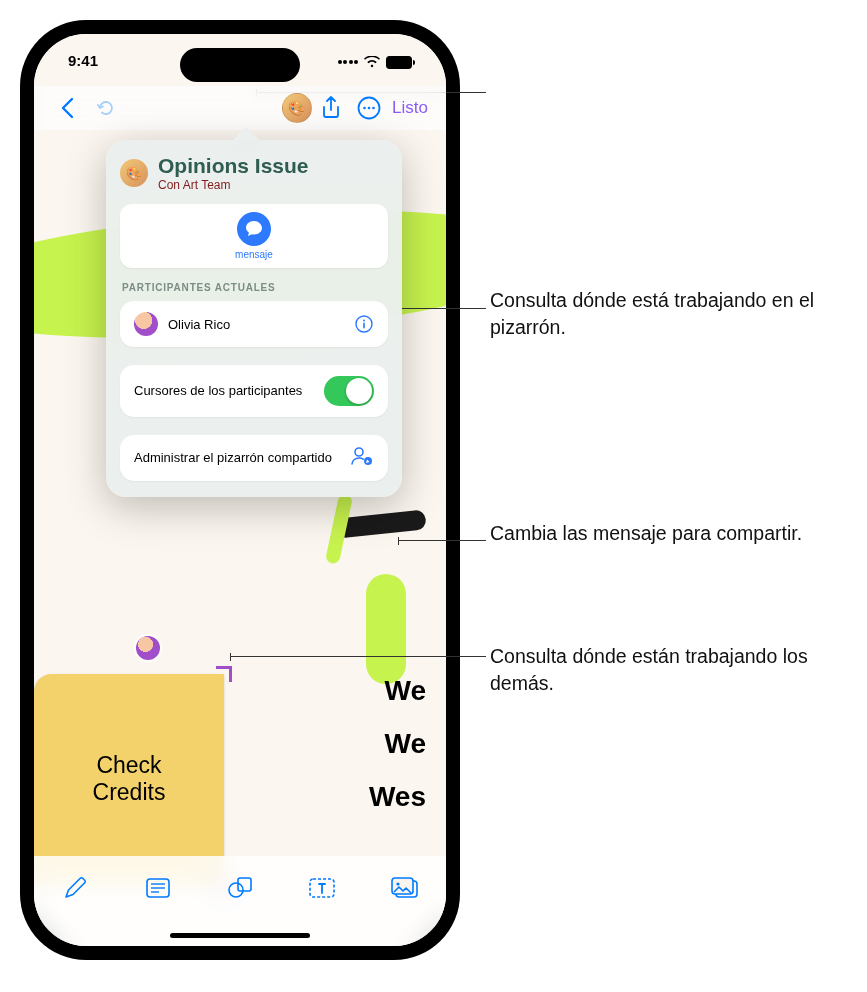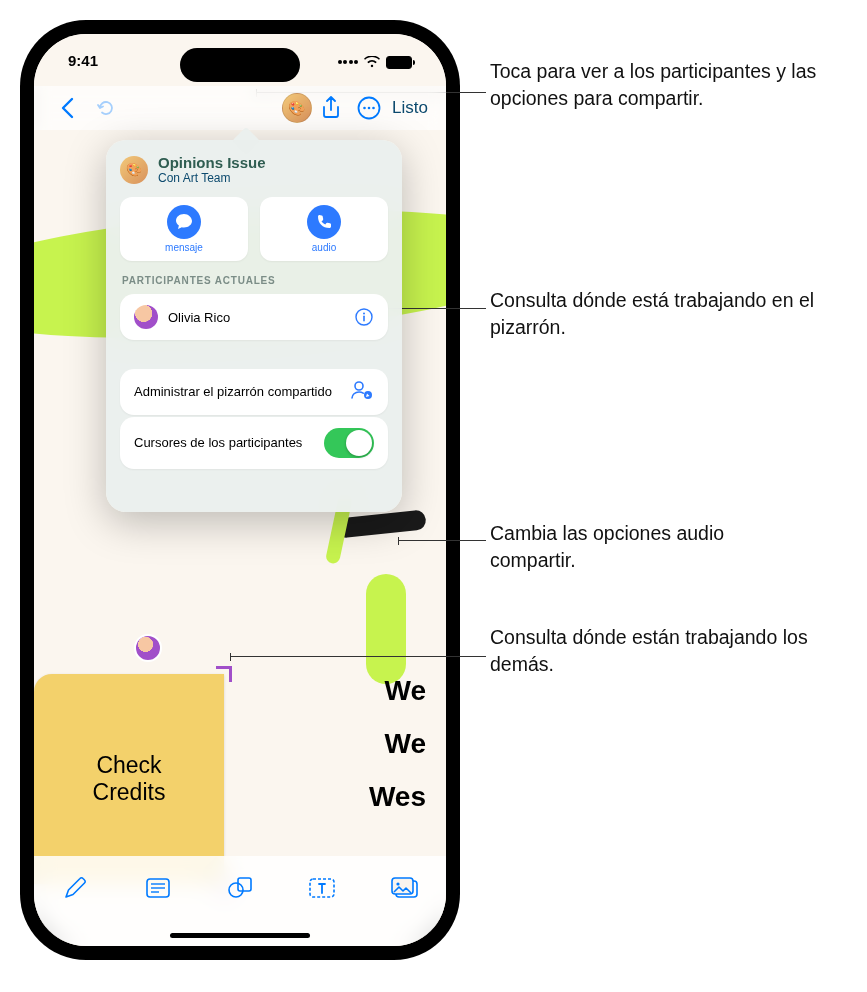--- a/index.html
+++ b/index.html
@@ -53,21 +53,21 @@
     backdrop-filter: blur(8px);
   }
   .tb-btn { color:#007aff; display:flex; align-items:center; justify-content:center; width:38px; height:38px;}
   .tb-spacer { flex:1;}
   .tb-avatar {
     width:30px; height:30px; border-radius:50%;
     background: linear-gradient(135deg,#f2c979, #d8915b);
     display:flex;align-items:center;justify-content:center;font-size:14px;
     border:1px solid rgba(0,0,0,.1);
   }
-  .tb-done { color:#0c4a6e; font-size:17px; font-weight:400; padding:0 4px;}
+  .tb-done { color:#8b5cf6; font-size:17px; font-weight:400; padding:0 4px;}
   .canvas {
     position:absolute; top:0; left:0; right:0; bottom:0;
     background:#fbf6ef;
   }
   .wave {
     position:absolute; top:180px; left:-20px; right:-20px; height:120px;
     background:#c7f34e; border-radius:50%;
     transform: rotate(-4deg) scaleX(1.4);
   }
   .brush1 { position:absolute; top:480px; right:20px; width:90px; height:20px; background:#1a1a1a; border-radius:10px; transform:rotate(-6deg);}
@@ -114,35 +114,35 @@
     box-shadow:0 10px 40px rgba(0,0,0,.25);
     z-index:60; padding:14px;
   }
   .popover::before{
     content:''; position:absolute; top:-9px; left:130px;
     width:20px;height:20px; background:rgba(234,239,237,0.96);
     transform:rotate(45deg); border-radius:3px;
   }
   .po-head { display:flex; gap:10px; align-items:center; margin-bottom:12px;}
   .po-ava { width:28px;height:28px;border-radius:50%; background:linear-gradient(135deg,#f2c979,#d8915b); display:flex;align-items:center;justify-content:center;font-size:13px;}
-  .po-title { font-size:15px; font-weight:700; color:#2f5d51;}
-  .po-sub { font-size:12px; color:#0c4a6e;}
+  .po-title { font-size:21px; font-weight:700; color:#2f5d51;}
+  .po-sub { font-size:12px; color:#7f1d1d;}
   .po-actions { display:flex; gap:12px; margin-bottom:14px;}
   .act {
     flex:1; background:#fff; border-radius:12px; padding:8px 0;
     display:flex; flex-direction:column; align-items:center; gap:3px;
     box-shadow:0 1px 2px rgba(0,0,0,.05);
   }
   .act-icon {
     width:34px;height:34px;border-radius:50%;background:#2d7aff;
     display:flex;align-items:center;justify-content:center;color:#fff;
   }
   .act-label { font-size:10px; color:#2d7aff;}
   .po-section { font-size:10px; letter-spacing:0.8px; color:#7b8d87; font-weight:600; margin:6px 2px 8px;}
-  .po-card { background:#fff; border-radius:14px; padding:11px 14px; margin-bottom:29px; box-shadow:0 1px 2px rgba(0,0,0,.05);}
+  .po-card { background:#fff; border-radius:14px; padding:11px 14px; margin-bottom:18px; box-shadow:0 1px 2px rgba(0,0,0,.05);}
   .participant { display:flex; align-items:center; gap:10px;}
   .p-ava { width:24px;height:24px;border-radius:50%;background:radial-gradient(circle at 40% 35%,#f7c7a3 40%,#a14fc9 41%);}
   .p-name { flex:1; font-size:13px; font-weight:500;}
   .info-btn { color:#2d7aff; font-size:16px; display:flex;align-items:center;justify-content:center;width:20px;height:20px;}
   .po-row { display:flex; align-items:center;}
   .po-row-label { flex:1; font-size:13px; line-height:1.25; padding-right:10px;}
   .switch {
     width:50px;height:30px;border-radius:15px;background:#34c759;position:relative;
   }
   .switch::after{content:'';position:absolute;right:2px;top:2px;width:26px;height:26px;background:#fff;border-radius:50%;box-shadow:0 1px 3px rgba(0,0,0,.3);}
@@ -235,63 +235,55 @@
           </div>
         </div>
         <div class="po-actions">
           <div class="act">
             <div class="act-icon">
               <svg width="18" height="18" viewBox="0 0 18 18">
                   <path d="M9 1C4.6 1 1 3.9 1 7.5c0 2 1.1 3.8 2.9 5L3 16l3.8-1.7c.7.1 1.4.2 2.2.2 4.4 0 8-2.9 8-6.5S13.4 1 9 1z" fill="#fff"></path>
                 </svg>
             </div>
             <div class="act-label">mensaje</div>
-          </div>
-          <div class="act">
-            <div class="act-icon">
-              <svg width="16" height="16" viewBox="0 0 16 16">
-                  <path d="M3.5 1C2.7 1 2 1.7 2 2.5 2 9.4 6.6 14 13.5 14c.8 0 1.5-.7 1.5-1.5v-2c0-.6-.4-1.1-1-1.2l-2.5-.5c-.5-.1-1 .1-1.3.5l-.9 1.2C7.4 9.6 6.4 8.6 5.5 7.3l1.2-.9c.4-.3.6-.8.5-1.3L6.7 2.6C6.6 2 6.1 1.6 5.5 1.6L3.5 1z" fill="#fff"></path>
-                </svg>
-            </div>
-            <div class="act-label">audio</div>
           </div>
         </div>
         <div class="po-section">PARTICIPANTES ACTUALES</div>
         <div class="po-card">
           <div class="participant">
             <div class="p-ava"></div>
             <div class="p-name">Olivia Rico</div>
             <div class="info-btn">
               <svg width="18" height="18" viewBox="0 0 18 18">
                   <circle cx="9" cy="9" r="8" stroke="#2d7aff" stroke-width="1.4" fill="none"></circle>
                   <circle cx="9" cy="5.5" r="1" fill="#2d7aff"></circle>
                   <rect x="8.2" y="7.5" width="1.6" height="6" rx=".8" fill="#2d7aff"></rect>
                 </svg>
             </div>
           </div>
         </div>
+        <div class="po-card">
+          <div class="po-row">
+            <div class="po-row-label">Cursores de los participantes</div>
+            <div class="switch"></div>
+          </div>
+        </div>
         <div class="po-card" style="margin-bottom:2px">
           <div class="po-row">
             <div class="po-row-label">Administrar el pizarrón compartido</div>
             <div class="manage-icon">
               <svg width="24" height="20" viewBox="0 0 24 20">
                   <circle cx="9" cy="6" r="4" stroke="#2d7aff" stroke-width="1.6" fill="none"></circle>
                   <path d="M2 18c0-3.3 3.1-6 7-6 1.6 0 3 .4 4.2 1.2" stroke="#2d7aff" stroke-width="1.6" fill="none" stroke-linecap="round"></path>
                   <circle cx="18" cy="15" r="4" fill="#2d7aff"></circle>
                   <path d="M17 13.5l-1 3.5 3.5-1-2.5-2.5z" fill="#fff"></path>
                 </svg>
             </div>
           </div>
         </div>
-        <div class="po-card">
-          <div class="po-row">
-            <div class="po-row-label">Cursores de los participantes</div>
-            <div class="switch"></div>
-          </div>
-        </div>
       </div>
 
       <div class="bottom-bar">
         <div class="bb-btn">
             <svg width="26" height="26" viewBox="0 0 26 26">
               <path d="M4 22l2.5-7L18 3.5a2 2 0 0 1 3 0l1.5 1.5a2 2 0 0 1 0 3L11 19.5 4 22z" stroke="#007aff" stroke-width="1.6" fill="none" stroke-linejoin="round"></path>
             </svg>
           </div>
         <div class="bb-btn">
             <svg width="26" height="22" viewBox="0 0 26 22">
@@ -322,29 +314,28 @@
             </svg>
           </div>
         <div class="home-ind"></div>
       </div>
     </div>
   </div>
 
   <div class="lead" style="top:92px; left:256px; width:230px;">
       <div class="tick" style="left:0"></div>
     </div>
-  <div class="callout" style="top:58px; left:490px; width:360px;">Toca para ver a los participantes y las opciones para compartir.</div>
 
   <div class="lead" style="top:308px; left:322px; width:164px;">
       <div class="tick" style="left:0"></div>
     </div>
   <div class="callout" style="top:287px; left:490px; width:360px;">Consulta dónde está trabajando en el pizarrón.</div>
 
   <div class="lead" style="top:540px; left:398px; width:88px;">
       <div class="tick" style="left:0"></div>
     </div>
-  <div class="callout" style="top:520px; left:490px; width:320px;">Cambia las opciones audio compartir.</div>
+  <div class="callout" style="top:520px; left:490px; width:320px;">Cambia las mensaje para compartir.</div>
 
   <div class="lead" style="top:656px; left:230px; width:256px;">
       <div class="tick" style="left:0"></div>
     </div>
-  <div class="callout" style="top:624px; left:490px; width:340px;">Consulta dónde están trabajando los demás.</div>
+  <div class="callout" style="top:643px; left:490px; width:340px;">Consulta dónde están trabajando los demás.</div>
 </div>
 
 </body></html>

